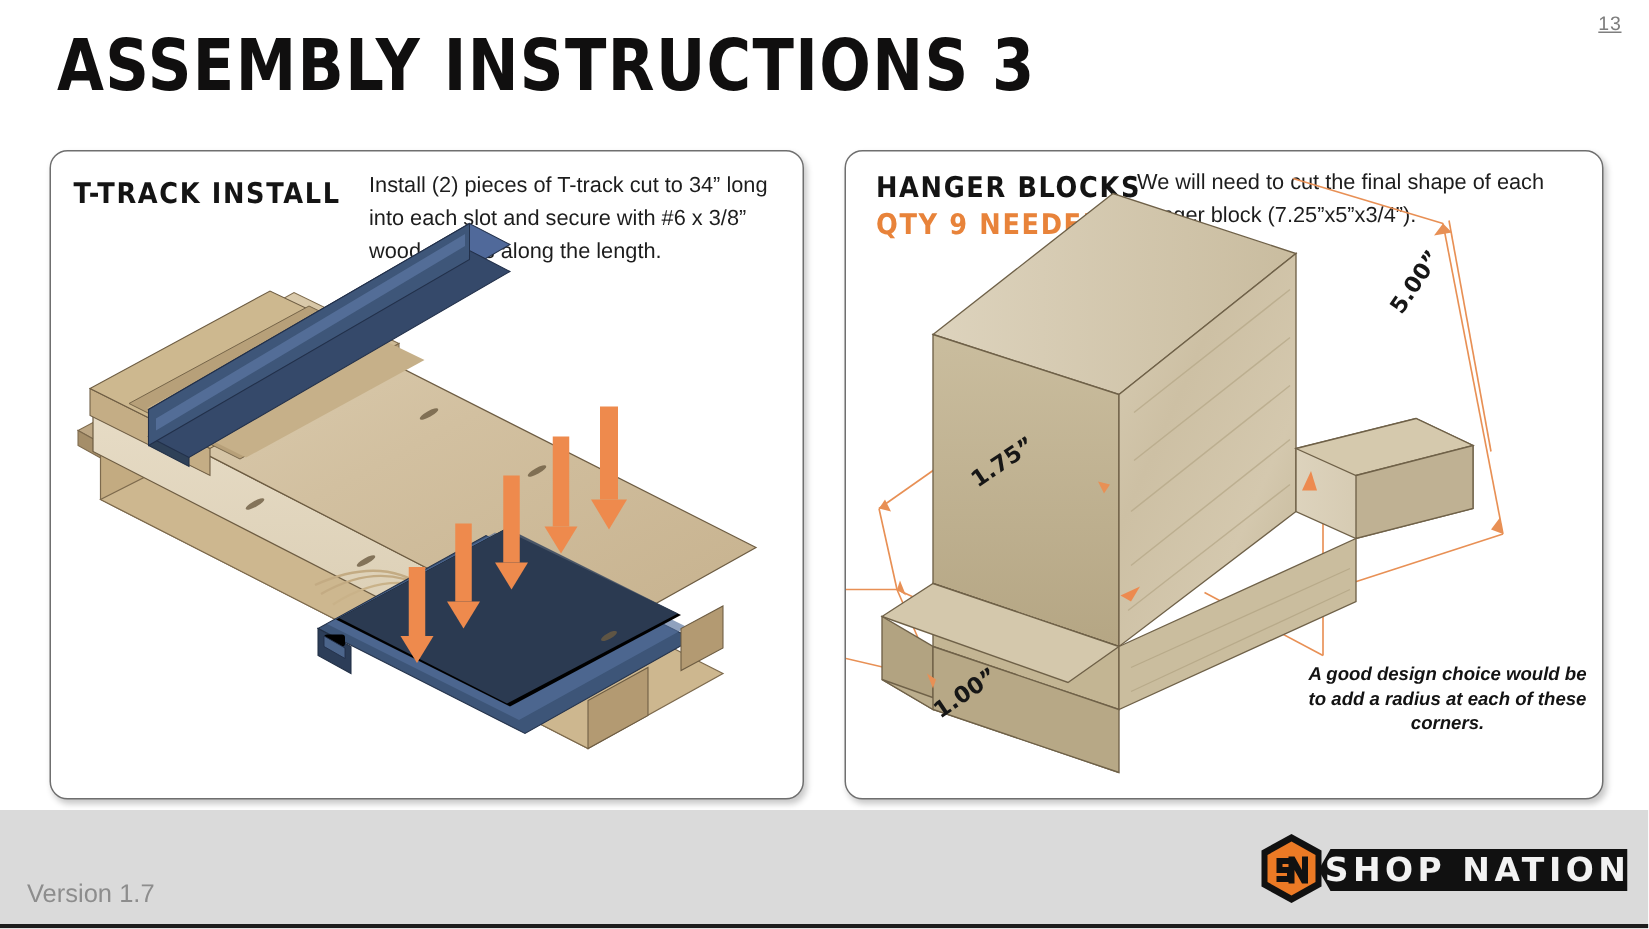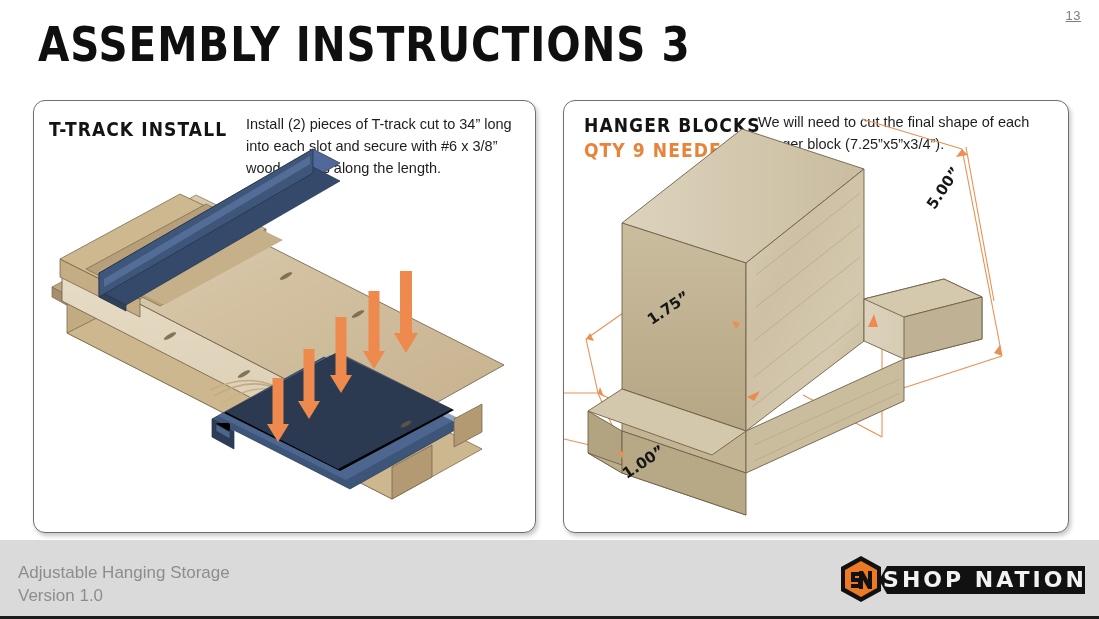--- a/index.html
+++ b/index.html
@@ -406,25 +406,25 @@
         <polygon points="176,222 168,220 172,228"></polygon>
         <polygon points="34,292 40,296 36,286"></polygon>
         <polygon points="60,352 54,348 58,358"></polygon>
       </g>
     </svg>
 
     <div class="dim-label" id="dim-500">5.00”</div>
     <div class="dim-label" id="dim-175">1.75”</div>
     <div class="dim-label" id="dim-100">1.00”</div>
 
+    <div id="radius-note">A good design choice would be to add a radius at each of these corners.</div>
   </div>
 
   <div id="footer">
-    <div id="footer-project">Adjustable Hanging Storage</div>
-    <div id="footer-version">Version 1.0</div>
+    <div id="footer-version">Version 1.7</div>
 
     <svg id="brand-logo" viewBox="0 0 250 52">
 
       <polygon points="26,2 46,13 46,37 26,48 6,37 6,13" fill="#111111"></polygon>
       <polygon points="26,7 42,16 42,34 26,43 10,34 10,16" fill="#ec7a25"></polygon>
 
       <path d="M16,18 L27,18 L27,22 L20,22 L20,24 L27,24 L27,34 L16,34 L16,30 L23,30 L23,28 L16,28 Z" fill="#111111"></path>
 
       <path d="M24,17 L28,17 L33,26 L33,17 L37,17 L37,35 L33,35 L28,26 L28,35 L24,35 Z" fill="#111111"></path>
 

